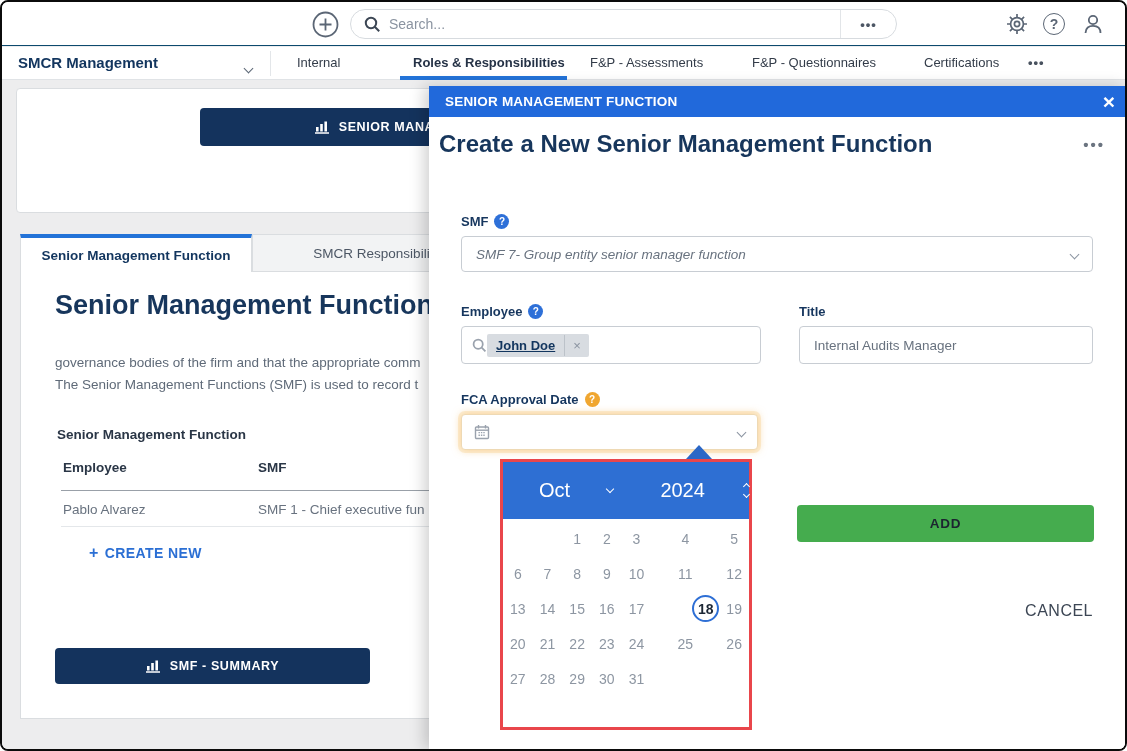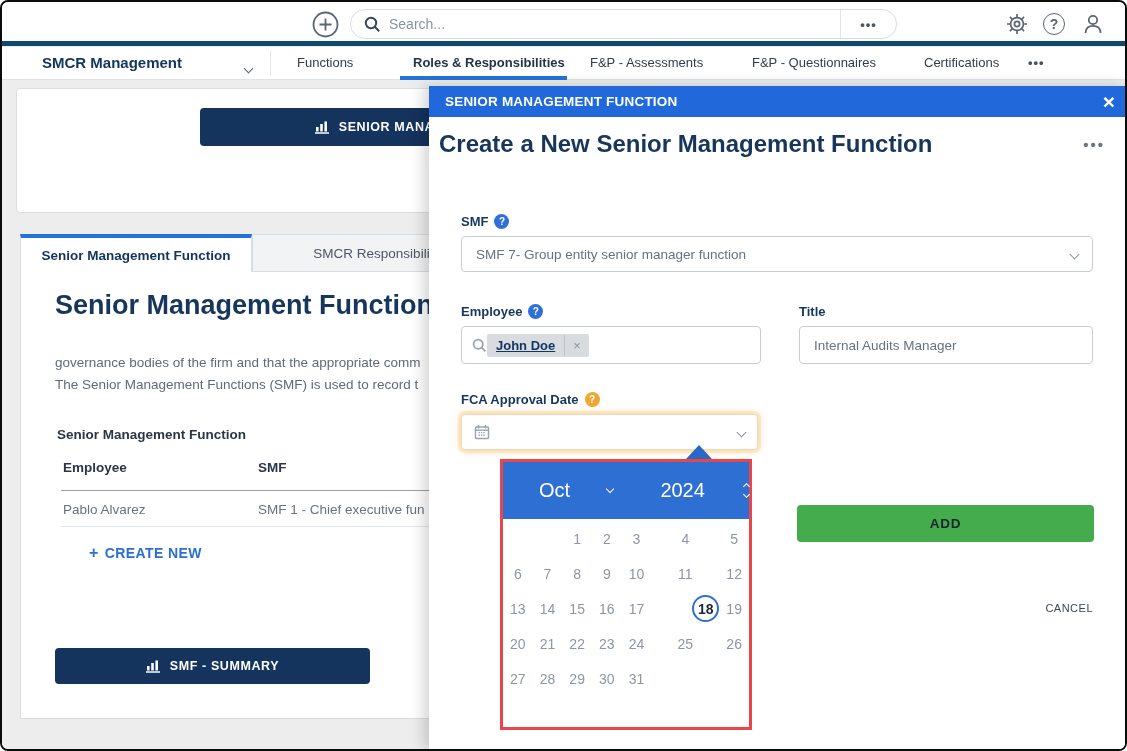--- a/index.html
+++ b/index.html
@@ -1,33 +1,33 @@
 <!DOCTYPE html>
 <html><head>
 <meta charset="utf-8">
 <style>
   * { margin:0; padding:0; box-sizing:border-box; }
   body { font-family:"Liberation Sans", sans-serif; background:#fff; }
   .frame { position:relative; width:1127px; height:751px; border:2px solid #0b0b0b; border-radius:8px; overflow:hidden; background:#ededee; }
 
   
-  .topbar { position:absolute; left:0; top:0; width:100%; height:44px; background:#fff; border-bottom:5px solid #0c4a6e; z-index:5; }
+  .topbar { position:absolute; left:0; top:0; width:100%; height:44px; background:#fff; border-bottom:1px solid #0c4a6e; z-index:5; }
   .plus-circle { position:absolute; left:310px; top:9px; width:27px; height:27px; cursor:pointer; }
   .searchbox { position:absolute; left:348px; top:7px; width:547px; height:30px; border:1px solid #d7dbdf; border-radius:15px; background:#fff; display:flex; align-items:center; }
   .searchbox .mag { margin-left:13px; }
   .searchbox input { border:none; outline:none; flex:1; font-size:14px; color:#414b59; padding:0 8px; font-family:"Liberation Sans",sans-serif; background:transparent; }
   .searchbox input::placeholder { color:#8a93a0; }
   .search-more { width:56px; height:100%; border-left:1px solid #e2e5e8; display:flex; align-items:center; justify-content:center; color:#4c5664; font-size:13px; letter-spacing:1px; font-weight:bold; cursor:pointer; }
   .tb-icon { position:absolute; top:10px; width:24px; height:24px; color:#5b6675; cursor:pointer; }
   .tb-gear { left:1003px; } .tb-help { left:1041px; } .tb-user { left:1079px; }
   .help-circ { width:22px; height:22px; border:1.7px solid #5b6675; border-radius:50%; display:flex; align-items:center; justify-content:center; font-size:14px; font-weight:bold; color:#5b6675; margin-top:1px; }
 
   
   .navbar { position:absolute; left:0; top:45px; width:100%; height:33px; background:#fff; border-bottom:1px solid #e0e3e6; z-index:5; }
-  .app-title { position:absolute; left:16px; top:7px; font-size:15px; font-weight:bold; color:#12355e; cursor:pointer;margin-left:24px; }
+  .app-title { position:absolute; left:16px; top:7px; font-size:15px; font-weight:bold; color:#12355e; cursor:pointer; }
   .app-chev { position:absolute; left:243px; top:11px; }
   .nav-divider { position:absolute; left:268px; top:4px; width:1px; height:25px; background:#e3e6e9; }
   .nav-tab { position:absolute; top:8px; font-size:13px; color:#333c49; cursor:pointer; white-space:nowrap; }
   .nt-0 { left:295px; } .nt-1 { left:411px; font-weight:bold; color:#253246; } .nt-2 { left:588px; } .nt-3 { left:750px; } .nt-4 { left:922px; } .nt-5 { left:1026px; font-weight:bold; letter-spacing:1px; color:#49525f; }
   .nav-underline { position:absolute; left:398px; bottom:-1px; width:167px; height:4px; background:#2373d8; }
 
   .chev { display:inline-block; width:7px; height:7px; border-right:1.8px solid #5b6675; border-bottom:1.8px solid #5b6675; transform:rotate(45deg); }
   .chev.white { border-color:#fff; }
   .chev.up { transform:rotate(-135deg); }
 
@@ -60,33 +60,33 @@
   .mtitle { position:absolute; left:10px; top:44px; font-size:24px; font-weight:bold; color:#17365c; white-space:nowrap; }
   .mmore { position:absolute; right:22px; top:50px; color:#6b7480; font-size:15px; font-weight:bold; letter-spacing:2px; cursor:pointer; }
 
   .flabel { position:absolute; font-size:13px; font-weight:bold; color:#16365e; display:flex; align-items:center; gap:6px; }
   .qicon { width:15px; height:15px; border-radius:50%; color:#fff; font-size:10px; font-weight:bold; display:inline-flex; align-items:center; justify-content:center; }
   .qicon.blue { background:#2e70d8; } .qicon.orange { background:#f0a630; }
 
   .fld { position:absolute; background:#fff; border:1px solid #c8cdd3; border-radius:4px; font-size:13.5px; color:#68727f; display:flex; align-items:center; }
   .smf-label { left:32px; top:128px; }
   .smf-select { left:32px; top:150px; width:632px; height:36px; padding:0 14px; cursor:pointer; }
-  .smf-select .val { flex:1; white-space:nowrap; overflow:hidden; }
+  .smf-select .val { flex:1; white-space:nowrap; overflow:hidden;font-style:italic; }
   .emp-label { left:32px; top:218px; }
   .emp-input { left:32px; top:240px; width:300px; height:38px; padding:0 10px; }
   .chip { display:flex; align-items:center; background:#d8dce1; border-radius:2px; margin-left:0; cursor:default; }
   .chip .chip-txt { padding:4px 9px; font-size:13px; color:#12355e; text-decoration:underline; font-weight:bold; }
   .chip .chip-x { padding:3px 8px; border-left:1px solid #bcc2c9; color:#8a93a0; font-size:13px; cursor:pointer; }
   .title-label { left:370px; top:218px; }
   .title-input { left:370px; top:240px; width:294px; height:38px; padding:12px 14px; }
   .fca-label { left:32px; top:306px; }
   .date-input { left:32px; top:328px; width:297px; height:36px; padding:0 12px; justify-content:space-between; border:1px solid #eed9b4; box-shadow:0 0 0 3px rgba(248,206,130,.30), 0 0 9px rgba(240,166,60,.55); cursor:pointer; }
 
   .add-btn { position:absolute; left:368px; top:419px; width:297px; height:37px; background:#45ac4e; border:none; border-radius:4px; font-size:13.5px; font-weight:bold; color:#1c2430; letter-spacing:.8px; cursor:pointer; font-family:"Liberation Sans",sans-serif; }
-  .cancel-link { position:absolute; right:34px; top:516px; font-size:11px; color:#3c4654; letter-spacing:.5px; cursor:pointer; }
+  .cancel-link { position:absolute; right:34px; top:516px; font-size:16px; color:#3c4654; letter-spacing:.5px; cursor:pointer; }
 
   
   .caret { position:absolute; left:257px; top:359px; width:0; height:0; border-left:13px solid transparent; border-right:13px solid transparent; border-bottom:14px solid #2b67c6; z-index:12; }
   .calendar { position:absolute; left:71px; top:373px; width:252px; height:271px; border:3px solid #e9464b; background:#fff; z-index:11; }
   .cal-head { height:57px; background:#2e6fd3; display:flex; align-items:center; padding-left:36px; gap:8px; color:#fff;justify-content:space-between; }
   .cal-month { font-size:20px; cursor:pointer; }
   .cal-year { font-size:20px; margin-left:14px; cursor:pointer; }
   .cal-head .chev { width:6px; height:6px; margin-left:4px; margin-top:-3px; }
   .spinner { display:flex; flex-direction:column; gap:3px; margin-left:6px; cursor:pointer; }
   .spinner .chev { width:5px; height:5px; margin:0; }
@@ -143,21 +143,21 @@
           <circle cx="12" cy="8" r="4.2"></circle>
           <path d="M4.5 21 C4.5 15.8 8 13.8 12 13.8 C16 13.8 19.5 15.8 19.5 21"></path>
         </svg>
     </span>
   </header>
 
   <nav class="navbar">
     <span class="app-title">SMCR Management</span>
     <span class="app-chev"><span class="chev"></span></span>
     <span class="nav-divider"></span>
-    <span class="nav-tab nt-0">Functions</span>
+    <span class="nav-tab nt-0">Internal</span>
     <span class="nav-tab nt-1">Roles &amp; Responsibilities</span>
     <span class="nav-tab nt-2">F&amp;P - Assessments</span>
     <span class="nav-tab nt-3">F&amp;P - Questionnaires</span>
     <span class="nav-tab nt-4">Certifications</span>
     <span class="nav-tab nt-5">•••</span>
     <span class="nav-underline"></span>
   </nav>
 
   <main class="page">
 

